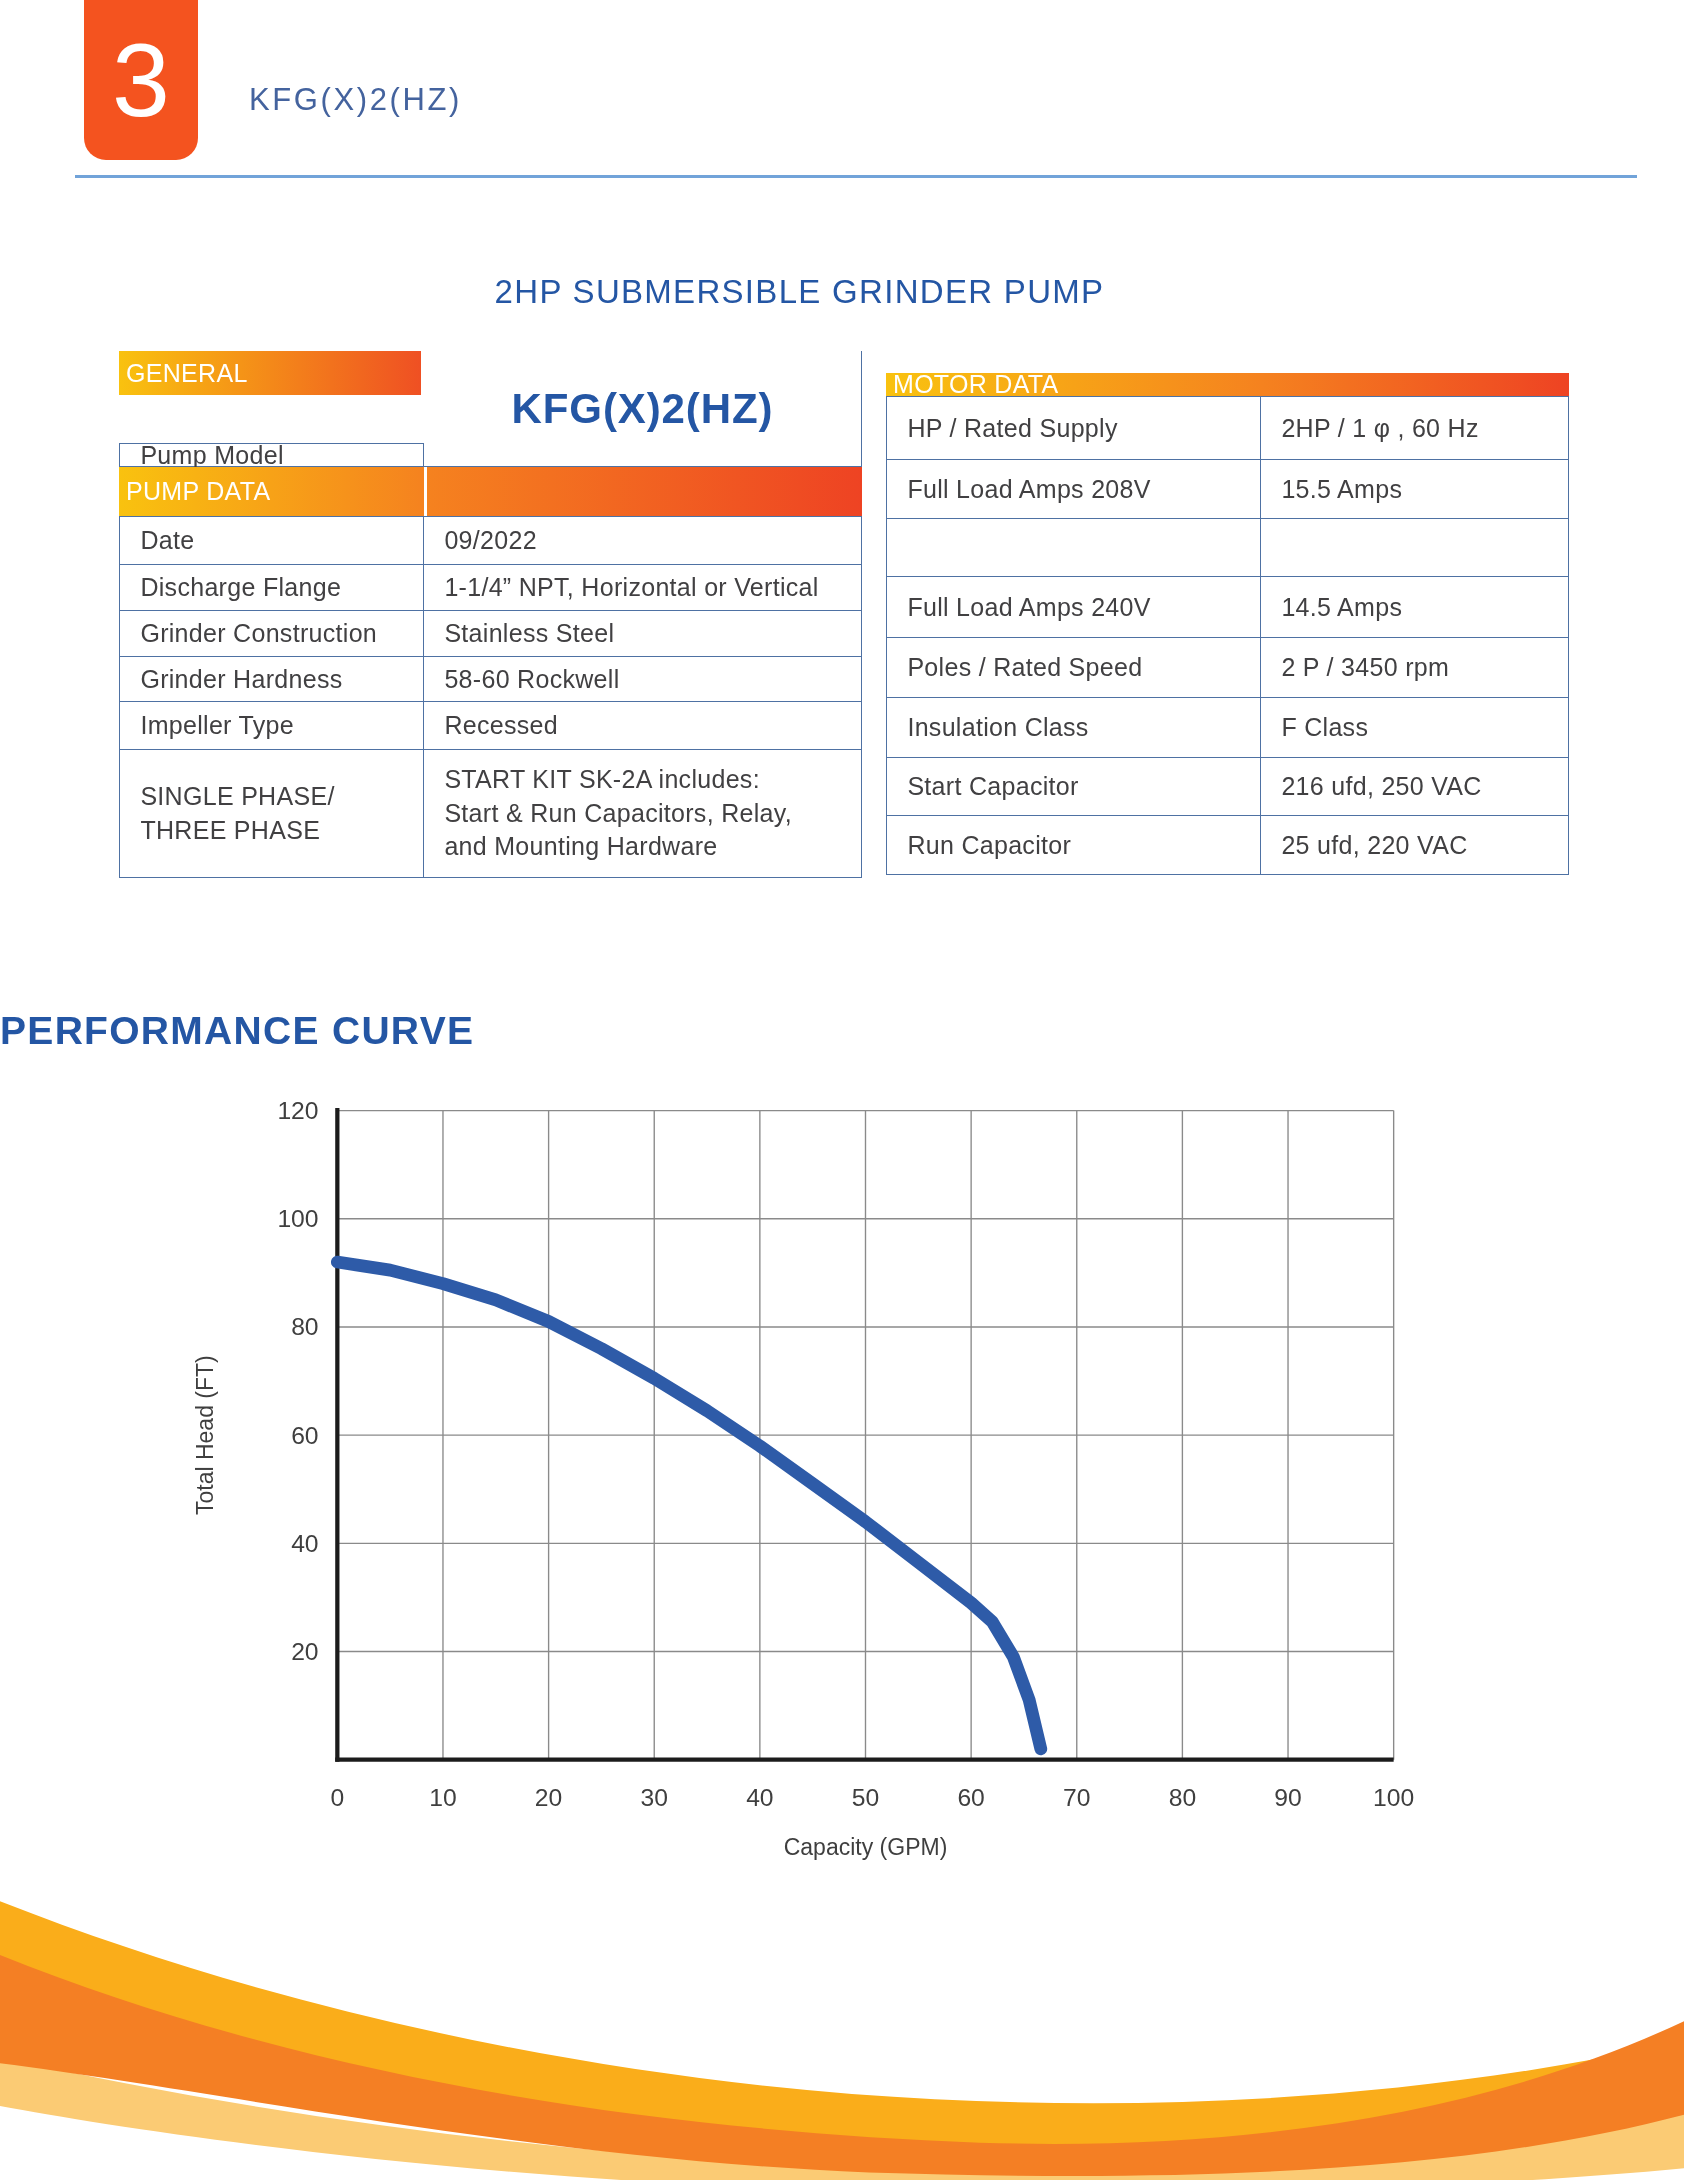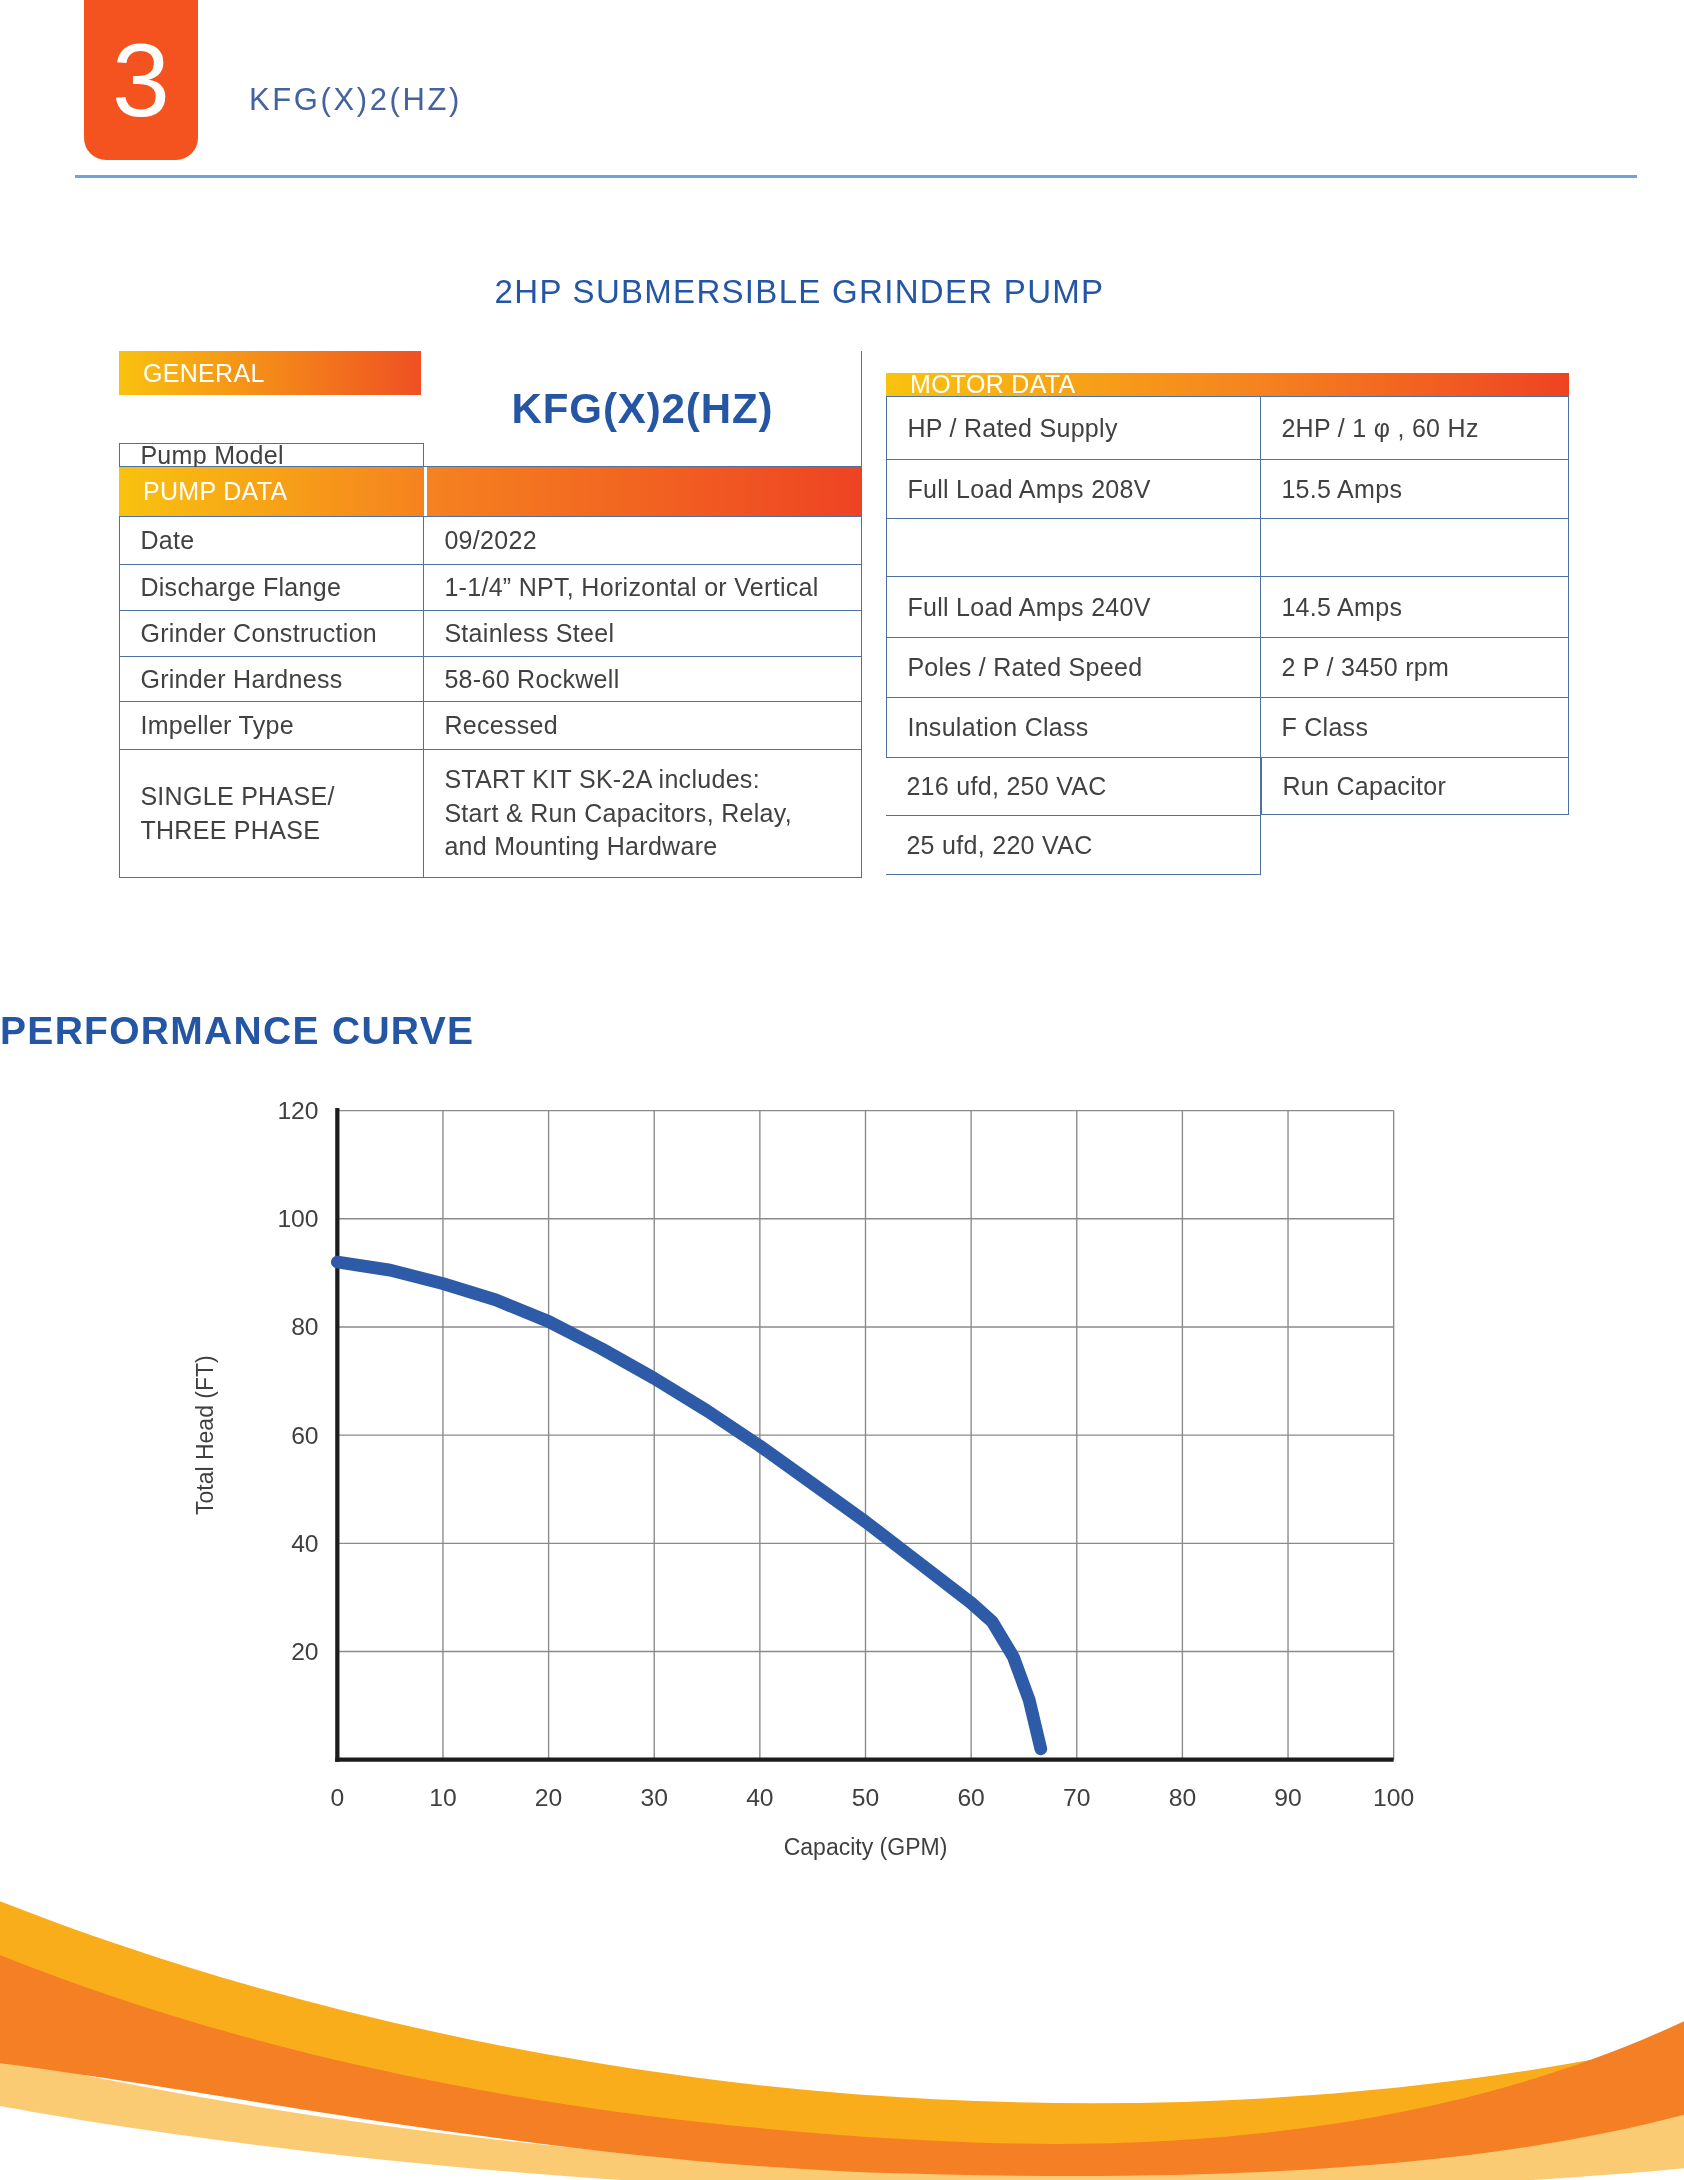--- a/index.html
+++ b/index.html
@@ -19,21 +19,21 @@
   .hdr-model{position:absolute;left:249px;top:82px;font-size:31px;letter-spacing:2.6px;color:#44639E;}
   .hdr-rule{position:absolute;left:75px;top:175px;width:1562px;height:2.6px;background:#71A3D9;}
 
   
   .doc-title{position:absolute;left:0;top:273px;width:1599px;text-align:center;
     font-size:33px;font-weight:normal;letter-spacing:1.3px;color:var(--heading-blue);}
 
   
   .cell{display:flex;align-items:center;background:#fff;font-size:25px;color:var(--text-dark);
     padding-left:20.4px;letter-spacing:0.3px;}
-  .hdr{color:#fff;padding-left:24px;}
+  .hdr{color:#fff;padding-left:7px;}
   .pre{white-space:pre-line;line-height:1.34;}
 
   .ltable{position:absolute;left:119px;top:351px;width:743px;display:grid;
     grid-template-columns:305px 438px;
     grid-template-rows:44px 72px 49px 48px 46px 46px 45px 48px 129px;}
   .hdr-general{grid-area:1/1/2/2;background:linear-gradient(90deg,#F9C20F,#EF5023);border-right:3.4px solid #fff;}
   .kfg{grid-area:1/2/3/3;justify-content:center;padding:0;font-size:42px;font-weight:bold;
     letter-spacing:0.9px;color:var(--heading-blue);border-right:1.7px solid var(--tb);border-bottom:1.7px solid var(--tb);}
   .pm{grid-area:2/1/3/2;border:1.7px solid var(--tb);margin-top:48px;}
   .pd-left{grid-area:3/1/4/2;background:linear-gradient(90deg,#F9C20F,#F5821F);}
@@ -100,20 +100,21 @@
     <div class="cell lc">Full Load Amps 208V</div>
     <div class="cell vc">15.5 Amps</div>
     <div class="cell lc"></div>
     <div class="cell vc"></div>
     <div class="cell lc">Full Load Amps 240V</div>
     <div class="cell vc">14.5 Amps</div>
     <div class="cell lc">Poles / Rated Speed</div>
     <div class="cell vc">2 P / 3450 rpm</div>
     <div class="cell lc">Insulation Class</div>
     <div class="cell vc">F Class</div>
+    <div class="cell lc">Start Capacitor</div>
     <div class="cell vc">216 ufd, 250 VAC</div>
     <div class="cell lc lb">Run Capacitor</div>
     <div class="cell vc lb">25 ufd, 220 VAC</div>
   </div>
 
   <div class="perf-title">PERFORMANCE CURVE</div>
   <svg id="chart-svg" width="1685" height="852" viewBox="0 0 1978 1000" xmlns="http://www.w3.org/2000/svg">
       <line x1="520" y1="64" x2="520" y2="826" stroke="#8A8A8A" stroke-width="1.6"></line>
       <line x1="644" y1="64" x2="644" y2="826" stroke="#8A8A8A" stroke-width="1.6"></line>
       <line x1="768" y1="64" x2="768" y2="826" stroke="#8A8A8A" stroke-width="1.6"></line>

